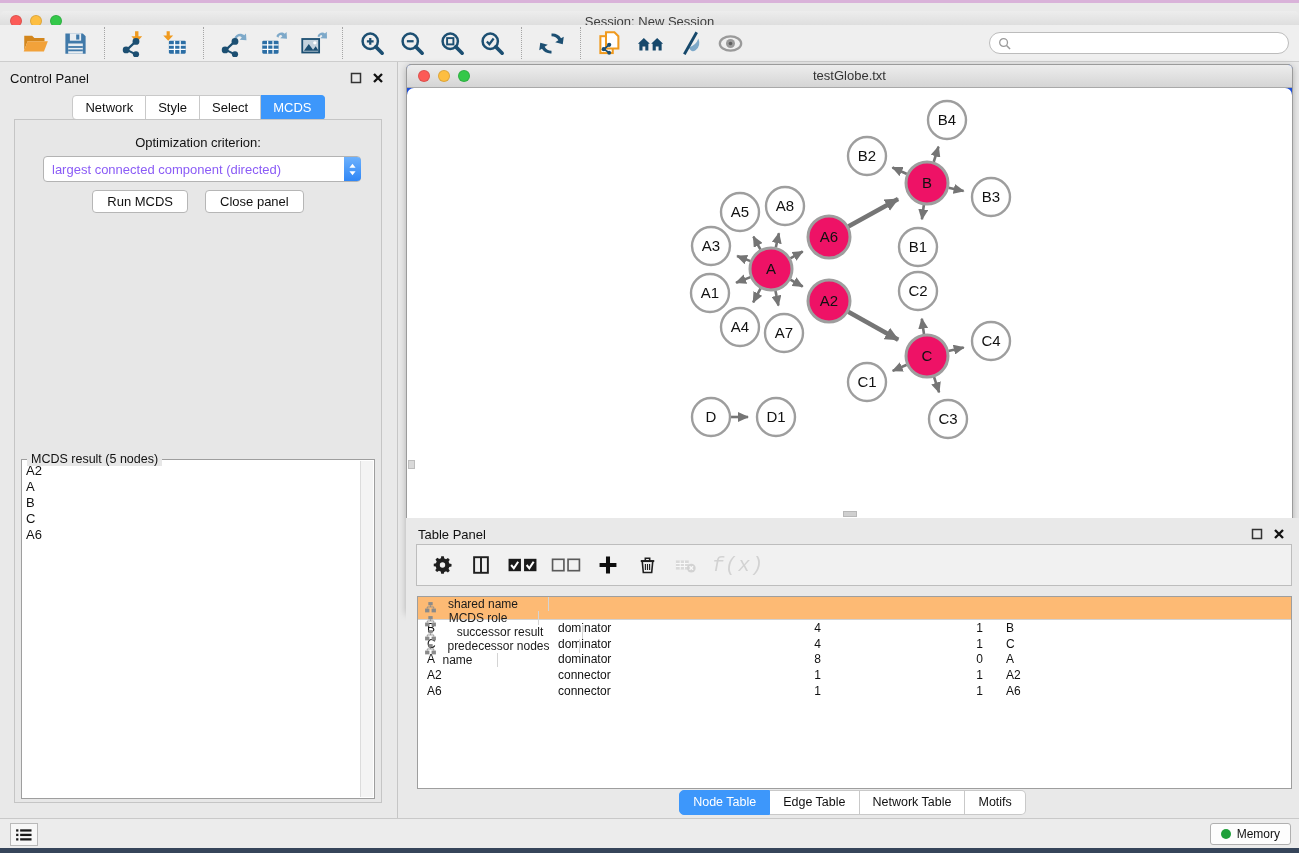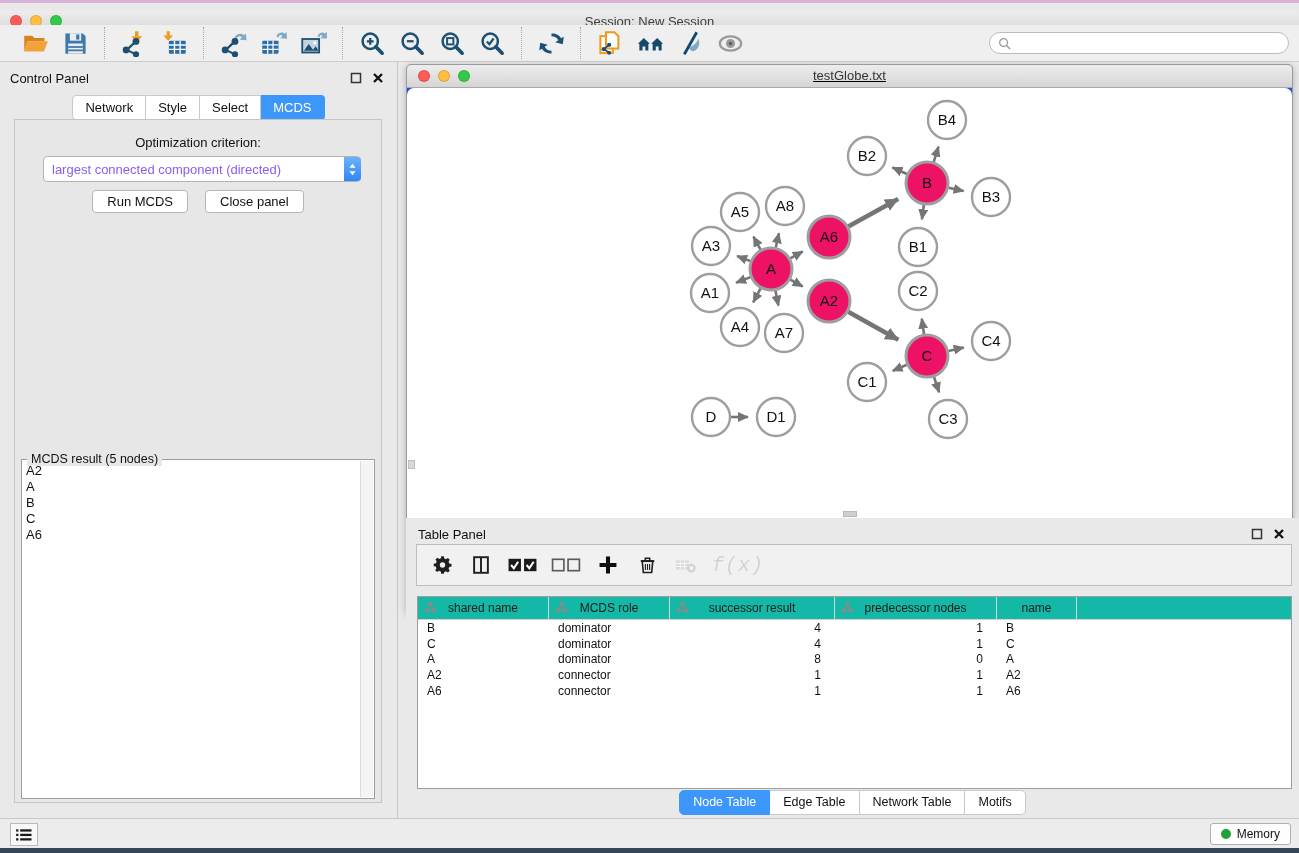--- a/index.html
+++ b/index.html
@@ -39,39 +39,39 @@
   .cp-select .stepper{width:17px;height:24px;margin-right:-1px;background:linear-gradient(#6cb1fd,#2f86f6);border-radius:0 4px 4px 0;display:flex;align-items:center;justify-content:center;}
   .btn-row{position:absolute;left:0;right:0;top:70px;display:flex;justify-content:center;gap:17px;}
   .push-btn{font-size:13px;font-family:"Liberation Sans",sans-serif;background:#fff;border:1px solid #b6b6b6;border-radius:4px;padding:3px 14px;color:#111;cursor:pointer;line-height:15px;}
   .mcds-box{position:absolute;left:6px;right:6px;top:339px;bottom:3px;border:1px solid #9e9e9e;background:#fff;}
   .mcds-legend{position:absolute;top:-8px;left:5px;background:#e7e7e7;padding:0 4px;font-size:12.5px;color:#111;}
   .mcds-list{position:absolute;top:3px;left:0;right:14px;bottom:0;overflow:hidden;}
   .mcds-item{font-size:13px;line-height:16px;padding-left:4px;color:#111;cursor:default;}
   .mcds-scroll{position:absolute;top:1px;right:1px;bottom:1px;width:12px;background:#f4f4f4;border-left:1px solid #dcdcdc;}
 
   
-  .network-window{position:absolute;left:406px;top:64px;width:887px;height:548px;background:#1d4ed8;border:1px solid #9b9b9b;border-radius:5px 5px 0 0;box-shadow:0 2px 7px rgba(0,0,0,.25);box-sizing:border-box;text-decoration:underline;}
+  .network-window{position:absolute;left:406px;top:64px;width:887px;height:548px;background:#1d4ed8;border:1px solid #9b9b9b;border-radius:5px 5px 0 0;box-shadow:0 2px 7px rgba(0,0,0,.25);box-sizing:border-box;}
   .nw-titlebar{position:relative;height:22px;background:linear-gradient(#ededed,#d5d5d5);border-bottom:1px solid #a9a9a9;border-radius:4px 4px 0 0;}
   .nw-titlebar .traffic{top:5px;left:11px;}
   .nw-titlebar .title{text-align:center;font-size:13px;color:#333;line-height:22px;}
   .nw-canvas{position:absolute;top:23px;left:0;right:0;bottom:0;background:#fff;border-radius:7px;}
   .nw-canvas svg{position:absolute;top:0;left:0;}
   .corner-grip{position:absolute;right:1px;bottom:1px;width:13px;height:13px;background:repeating-linear-gradient(135deg,transparent 0 3px,#bbb 3px 4px);}
   .side-grip{position:absolute;left:1px;top:372px;width:7px;height:9px;background:#d9d9d9;border:1px solid #bdbdbd;box-sizing:border-box;}
   .split-grip{position:absolute;left:843px;top:511px;width:14px;height:6px;background:#cfcfcf;border:1px solid #b8b8b8;box-sizing:border-box;}
 
   
   .table-panel{position:absolute;left:406px;top:518px;right:0;height:300px;background:#e9e9e9;}
   .tp-toolbar{position:absolute;top:26px;left:10px;right:7px;height:42px;background:#f1f1f1;border:1px solid #bdbdbd;display:flex;align-items:center;gap:9px;padding:0 10px;box-sizing:border-box;}
   .tp-btn{min-width:30px;height:32px;background:none;border:none;display:flex;align-items:center;justify-content:center;padding:0 2px;cursor:pointer;}
   .tp-btn svg{height:22px;}
   .tp-btn.disabled{opacity:.5;cursor:default;}
   .fx{font-family:Liberation Mono, monospace;font-style:italic;font-size:20px;color:#b5b5b5;letter-spacing:1px;}
   .tp-table{position:absolute;top:78px;left:11px;right:7px;bottom:29px;background:#fff;border:1px solid #9e9e9e;overflow:hidden;}
-  .tp-thead{display:flex;height:22px;background:#14b8a6;border-bottom:1px solid #d2d2d2;}
+  .tp-thead{display:flex;height:22px;background:#fdba74;border-bottom:1px solid #d2d2d2;flex-direction:column;}
   .th{position:relative;display:flex;align-items:center;justify-content:center;font-size:12px;color:#1a1a1a;border-right:1px solid #d4d4d4;box-sizing:border-box;}
   .th .col-icon{position:absolute;left:6px;top:4px;}
   .tp-row{display:flex;height:15.8px;align-items:center;font-size:12px;color:#111;cursor:default;}
   .td{box-sizing:border-box;overflow:hidden;white-space:nowrap;}
   .tp-tabs{position:absolute;bottom:3px;left:0;right:0;display:flex;justify-content:center;}
   .tp-tabs .seg-tab{font-size:12.5px;padding:4px 13px;border-radius:0;}
   .tp-tabs .seg-tab:first-child{border-radius:5px 0 0 5px;}
   .tp-tabs .seg-tab:last-child{border-radius:0 5px 5px 0;}
 
   

